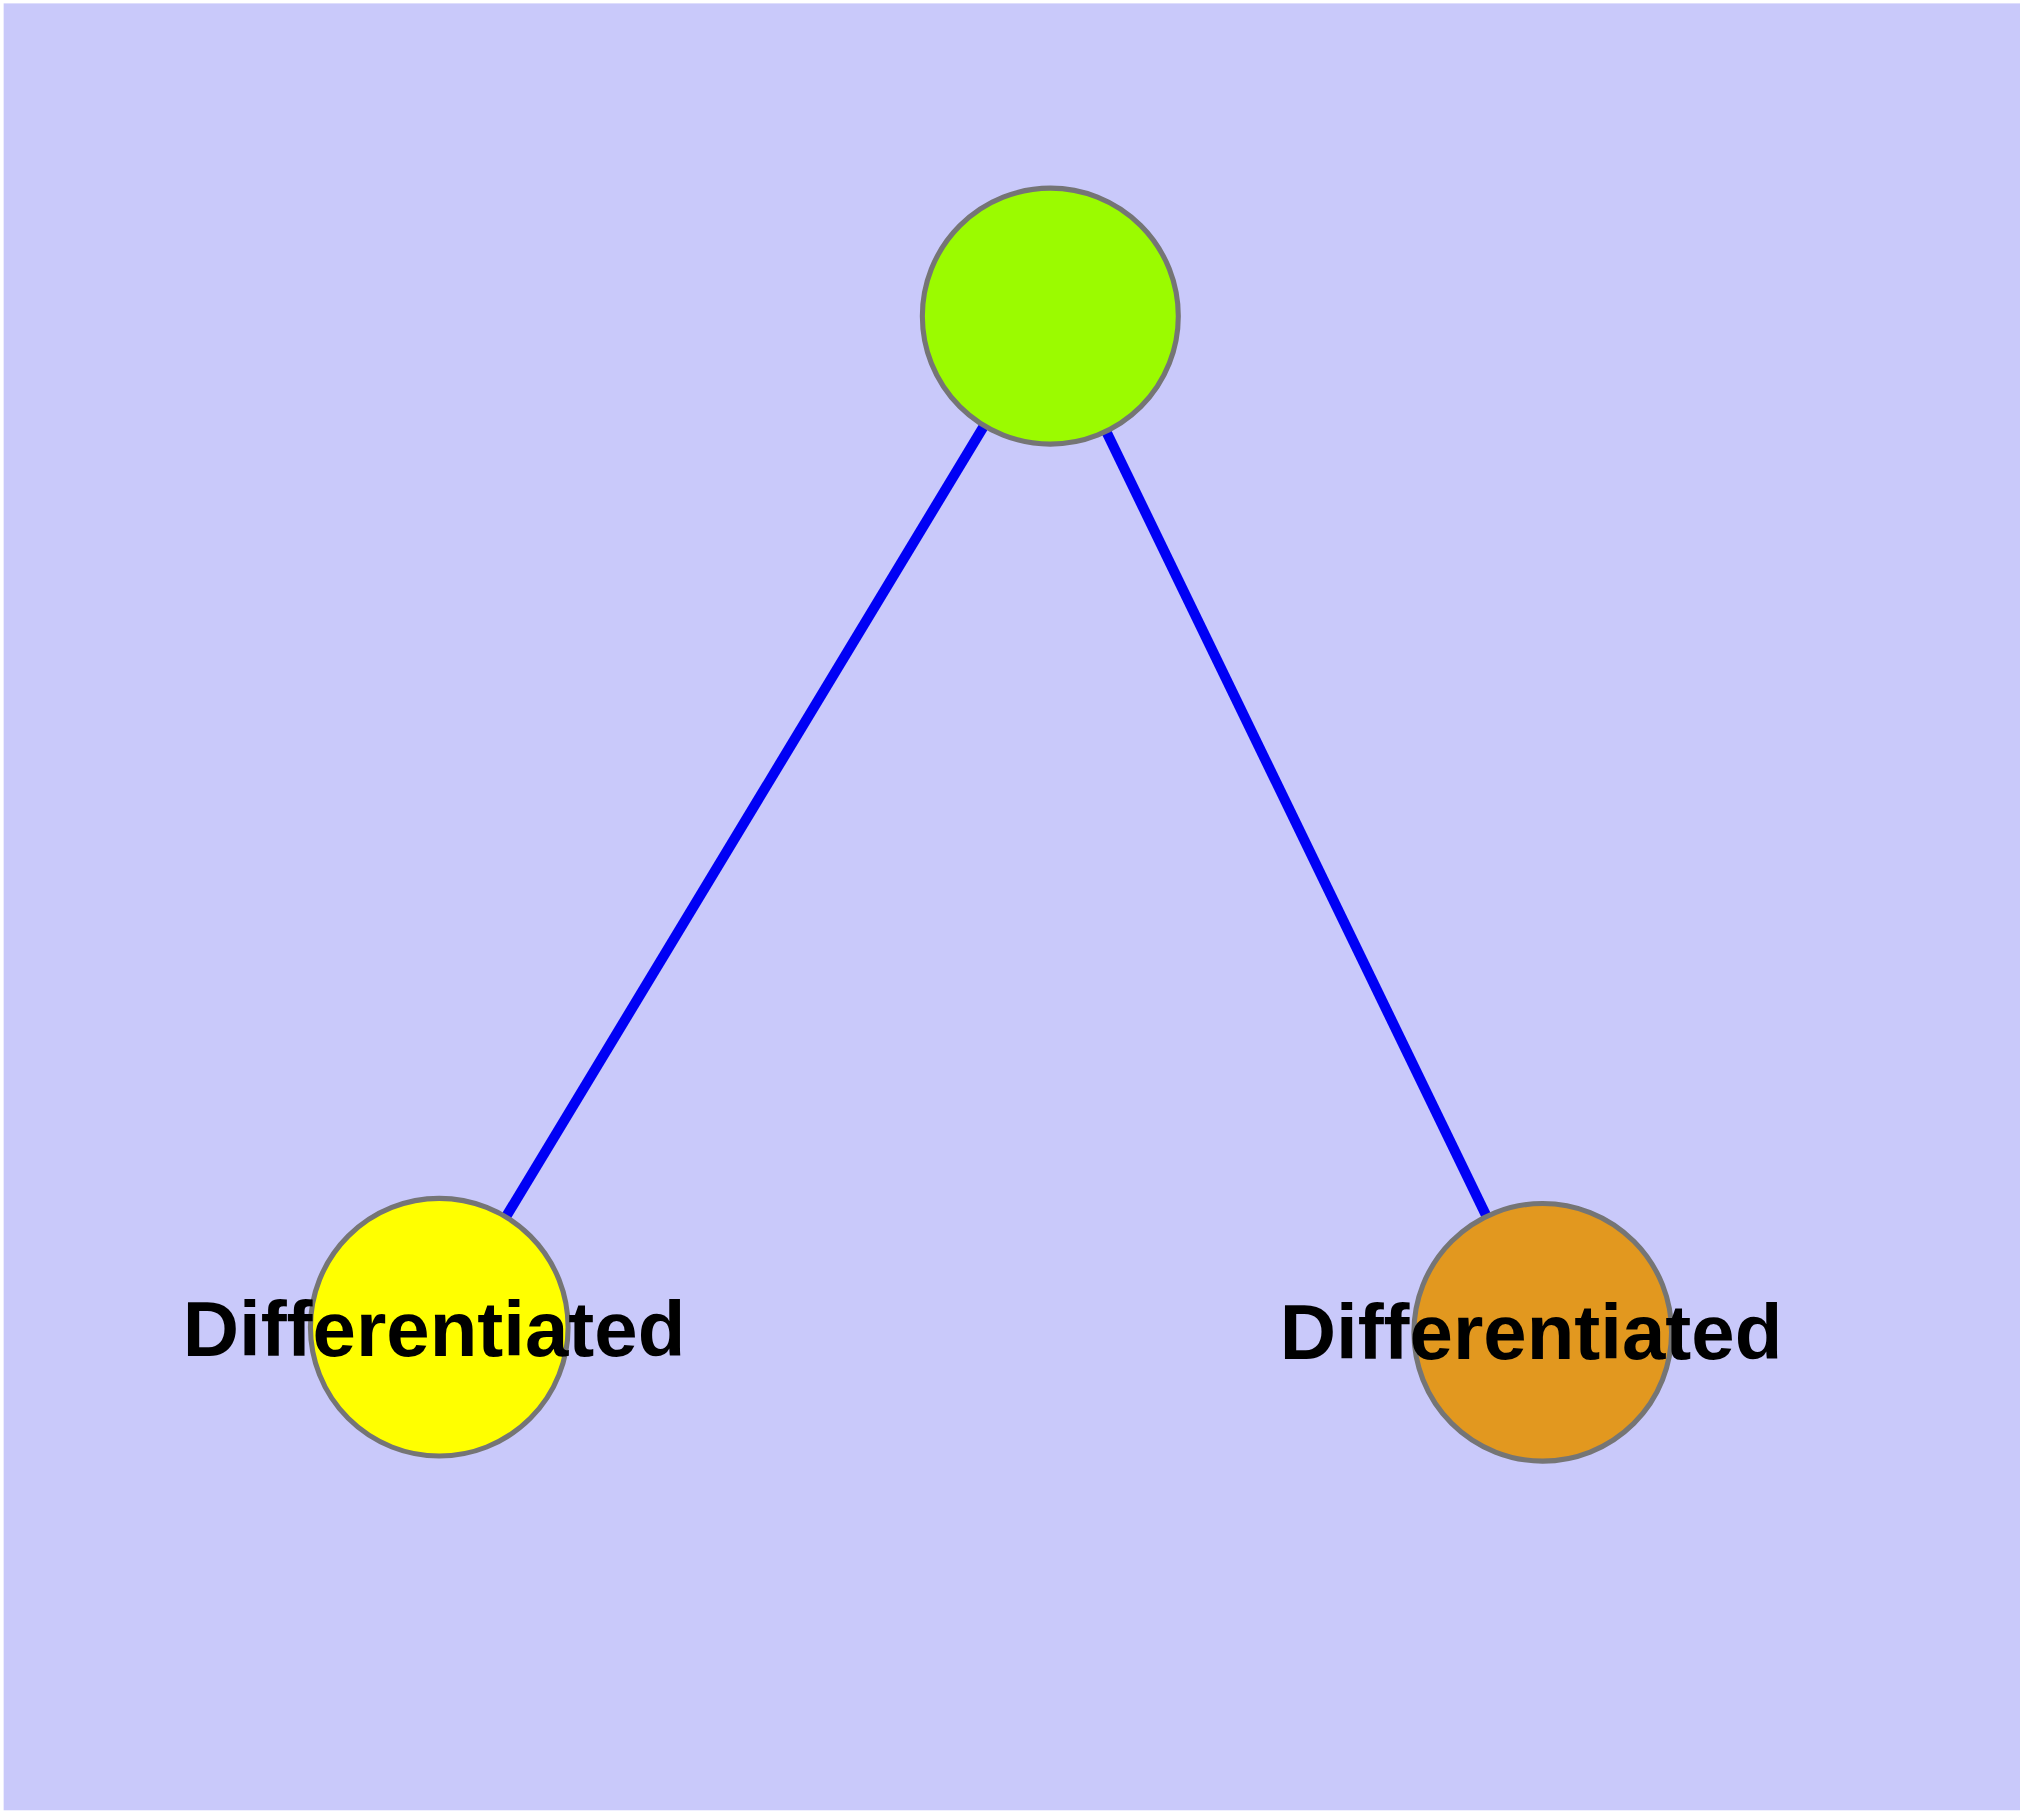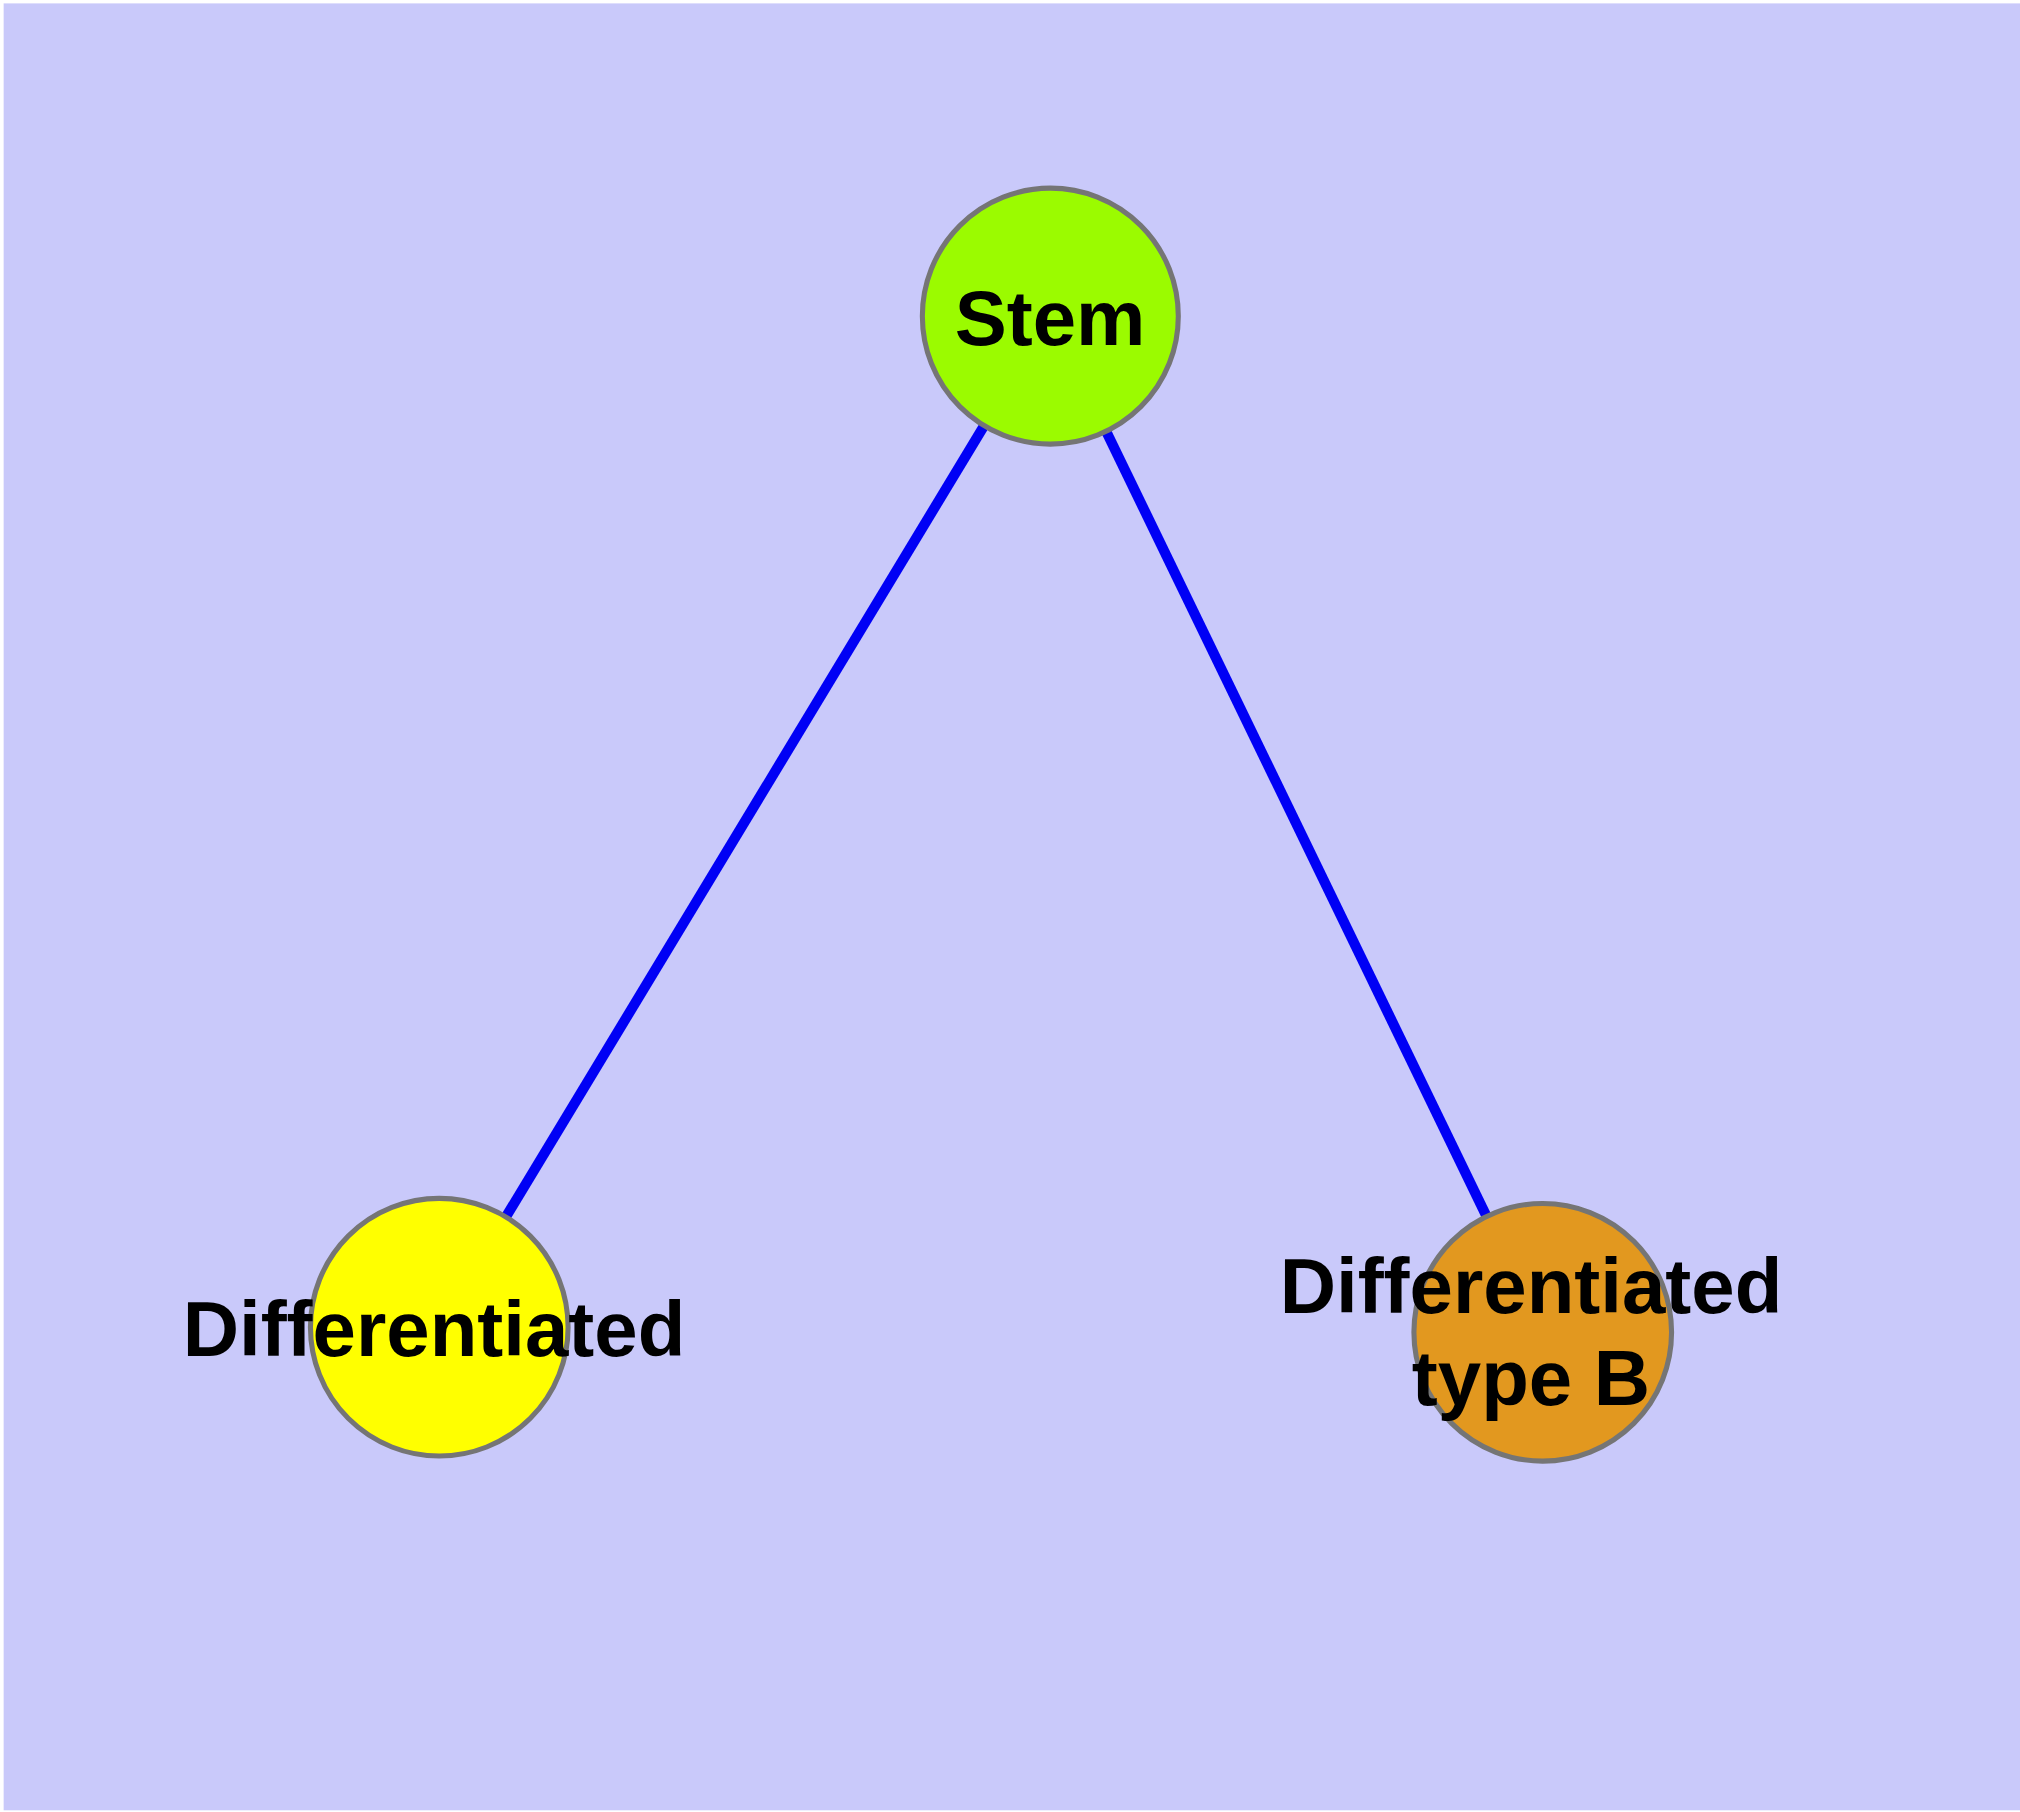--- a/index.html
+++ b/index.html
@@ -61,27 +61,23 @@
 
     <line class="edge" x1="1239" y1="373" x2="1820" y2="1572" stroke="#0000F5"></line>
 
     <circle class="node-circle" cx="1239" cy="373" r="151" fill="#9BFB00"></circle>
 
     <circle class="node-circle" cx="518" cy="1566" r="152" fill="#FFFF00"></circle>
 
     <circle class="node-circle" cx="1820" cy="1572" r="152" fill="#E2981F"></circle>
   </svg>
 
-  <div class="node-label" style="left:1050px; top:318px;">
-    <span class="label-line">Stem</span>
-  </div>
 
   <div class="node-label" style="left:434px; top:1329px;">
     <span class="label-line">Differentiated</span>
   </div>
 
   <div class="node-label" style="left:1531px; top:1332px;">
     <span class="label-line">Differentiated</span>
-    <span class="label-line">type B</span>
   </div>
 
 </div>
 
 
 </body></html>

